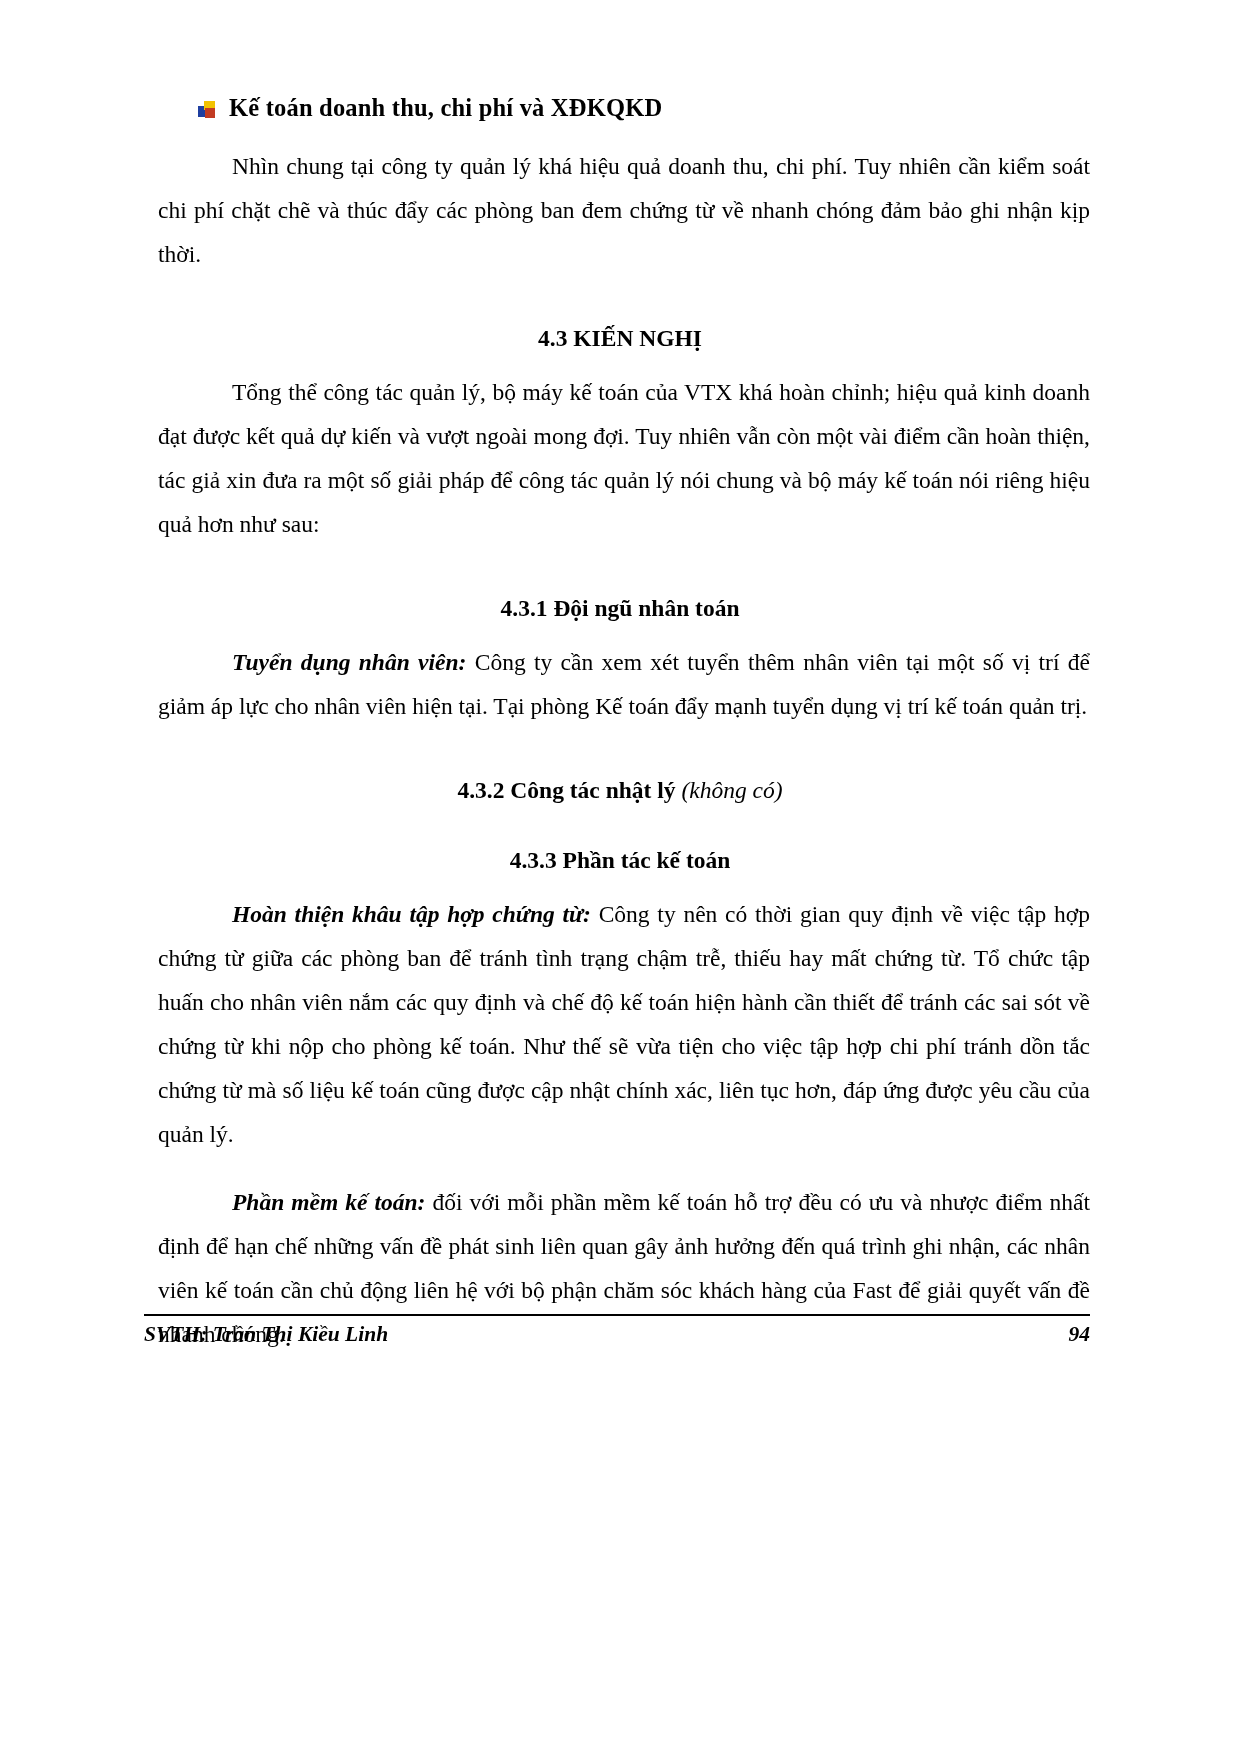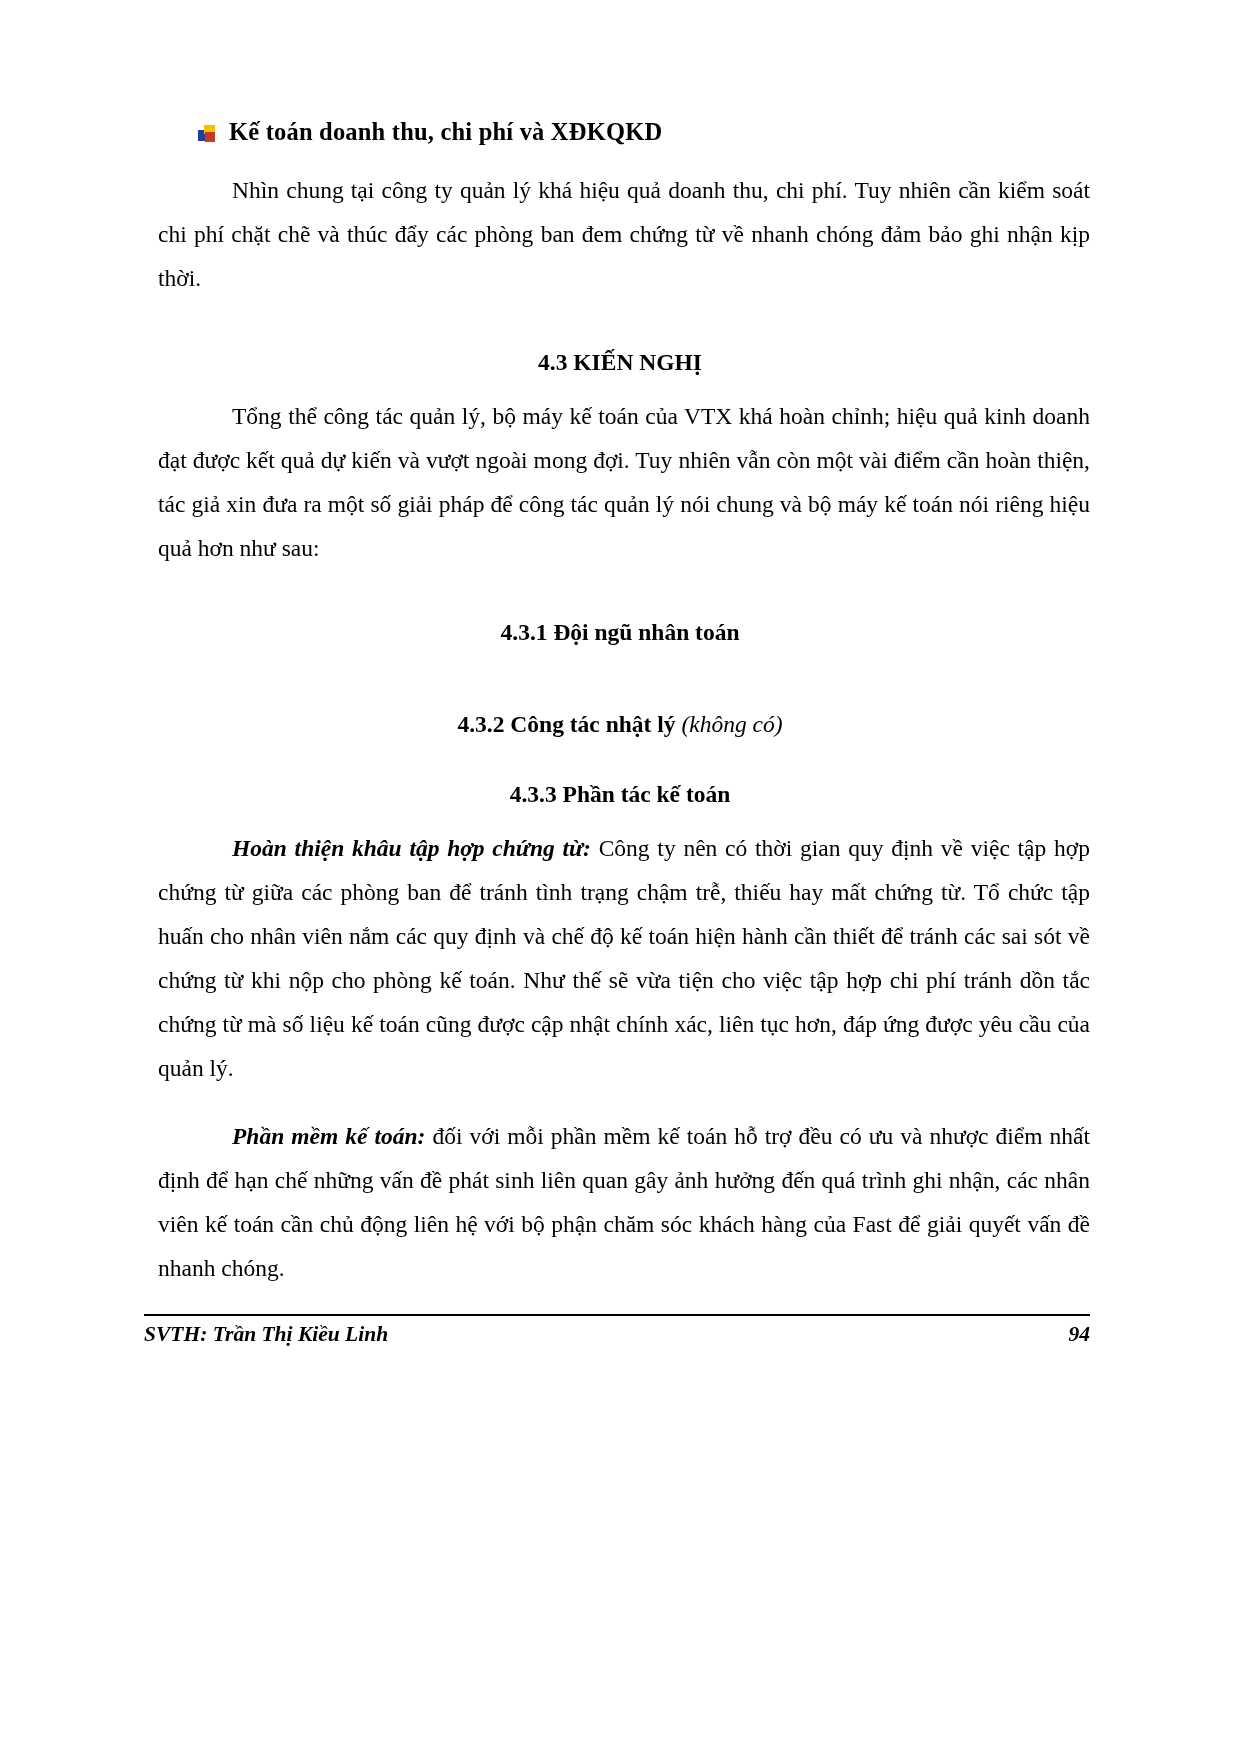--- a/index.html
+++ b/index.html
@@ -14,21 +14,21 @@
     color: #000000;
     position: relative;
   }
   .page {
     position: absolute;
     left: 0;
     top: 0;
     width: 1240px;
     height: 1495px;
     box-sizing: border-box;
-    padding: 116px 150px 0 150px;
+    padding: 92px 150px 0 150px;
   }
   .content {
     width: 940px;
     margin: 0 auto;
   }
 
   
   .bullet-heading {
     display: flex;
     align-items: flex-start;
@@ -149,20 +149,21 @@
     <div class="spacer-sm"></div>
 
     <h2 class="section-heading">4.3 KIẾN NGHỊ</h2>
 
     <p class="body-par italic">Tổng thể công tác quản lý, bộ máy kế toán của VTX khá hoàn chỉnh; hiệu quả kinh doanh đạt được kết quả dự kiến và vượt ngoài mong đợi. Tuy nhiên vẫn còn một vài điểm cần hoàn thiện, tác giả xin đưa ra một số giải pháp để công tác quản lý nói chung và bộ máy kế toán nói riêng hiệu quả hơn như sau:</p>
 
     <div class="spacer-sm"></div>
 
     <h2 class="section-heading">4.3.1 Đội ngũ nhân toán</h2>
 
+    <p class="body-par"><span class="lead-bold-italic">Tuyển dụng nhân viên:</span><span> Công ty cần xem xét tuyển thêm nhân viên tại một số vị trí để giảm áp lực cho nhân viên hiện tại. Tại phòng Kế toán đẩy mạnh tuyển dụng vị trí kế toán quản trị.</span></p>
 
     <div class="spacer-sm"></div>
 
     <h2 class="section-heading"><span>4.3.2 Công tác nhật lý</span><span class="normal"> (không có)</span></h2>
 
     <h2 class="section-heading">4.3.3 Phần tác kế toán</h2>
 
     <p class="body-par"><span class="lead-bold-italic">Hoàn thiện khâu tập hợp chứng từ:</span><span> Công ty nên có thời gian quy định về việc tập hợp chứng từ giữa các phòng ban để tránh tình trạng chậm trễ, thiếu hay mất chứng từ. Tổ chức tập huấn cho nhân viên nắm các quy định và chế độ kế toán hiện hành cần thiết để tránh các sai sót về chứng từ khi nộp cho phòng kế toán. Như thế sẽ vừa tiện cho việc tập hợp chi phí tránh dồn tắc chứng từ mà số liệu kế toán cũng được cập nhật chính xác, liên tục hơn, đáp ứng được yêu cầu của quản lý.</span></p>
 
     <div class="spacer-md"></div>

